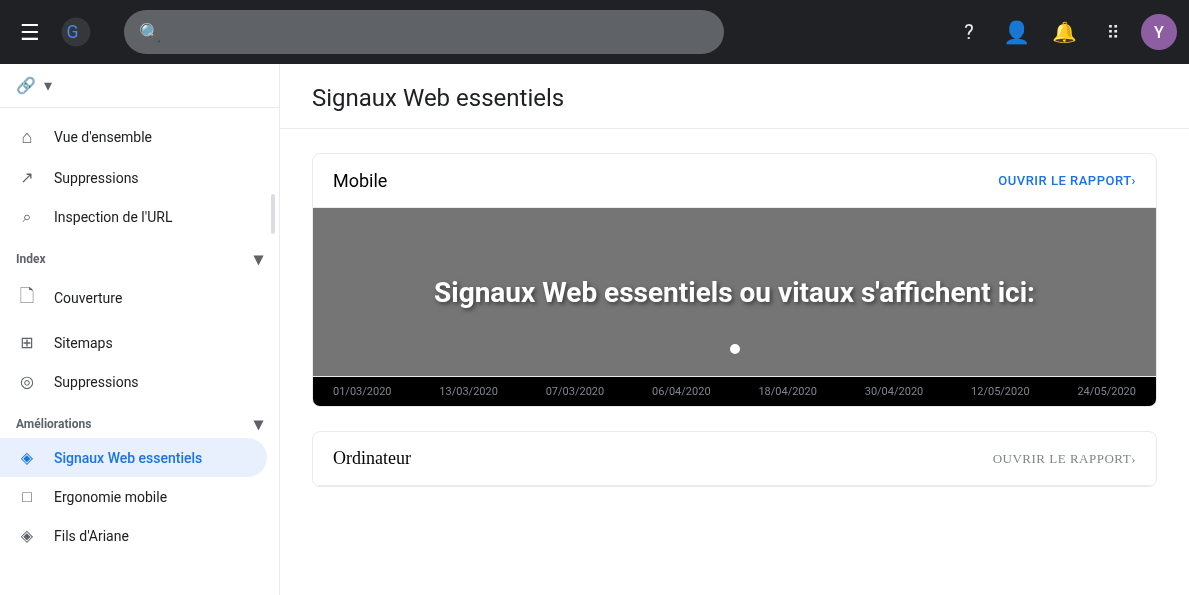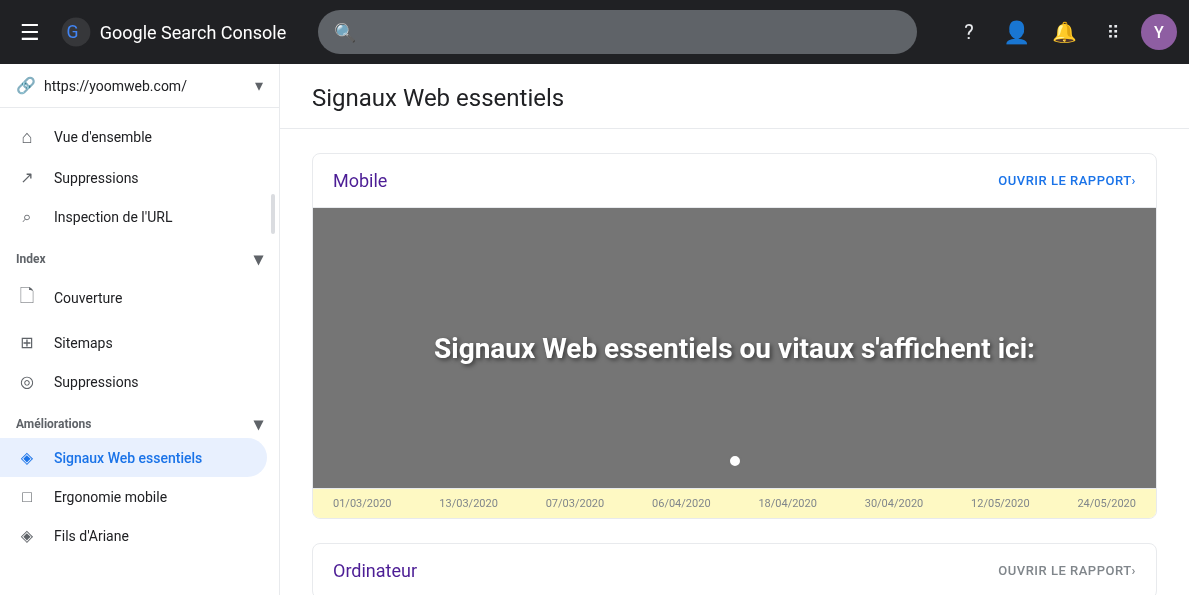--- a/index.html
+++ b/index.html
@@ -163,37 +163,37 @@
     .section-card-header {
       display: flex;
       align-items: center;
       justify-content: space-between;
       padding: 16px 20px;
       border-bottom: 1px solid #e8eaed;
     }
     .section-card-title {
       font-size: 18px;
       font-weight: 400;
-      color: #4c1d95;
+      color: #000000;
     }
     .open-report-btn {
       display: flex;
       align-items: center;
       color: #1a73e8;
       font-size: 13px;
       font-weight: 500;
       cursor: pointer;
       text-transform: uppercase;
       letter-spacing: 0.5px;
     }
     .open-report-btn.disabled { color: #80868b; cursor: default; }
 
     .chart-area {
       background: #757575;
-      height: 280px;
+      height: 168px;
       display: flex;
       align-items: center;
       justify-content: center;
       position: relative;
     }
     .chart-watermark {
       font-size: 28px;
       font-weight: 700;
       color: #fff;
       text-align: center;
@@ -209,52 +209,52 @@
       height: 14px;
       background: #fff;
       border-radius: 50%;
       border: 2px solid #757575;
     }
 
     .chart-dates {
       display: flex;
       justify-content: space-between;
       padding: 8px 20px;
-      background: #fef9c3;
+      background: #000000;
       border-top: 1px solid #e8eaed;
     }
     .chart-date {
       font-size: 11px;
       color: #80868b;
     }
 
     .ordinateur-section {
       border: 1px solid #e8eaed;
       border-radius: 8px;
     }
     .ordinateur-header {
       display: flex;
       align-items: center;
       justify-content: space-between;
       padding: 16px 20px;
+      font-family: Liberation Serif, serif;
     }
   </style>
 </head>
 <body>
 
 <div class="topbar">
   <span class="topbar-menu-icon">☰</span>
 
   <div class="topbar-logo">
 
     <svg class="topbar-logo-icon" viewBox="0 0 40 40" xmlns="http://www.w3.org/2000/svg">
       <circle cx="20" cy="20" r="18" fill="#fff" opacity="0.1"></circle>
       <text x="8" y="27" font-size="22" fill="#4285f4">G</text>
     </svg>
-    <span>Google Search Console</span>
   </div>
 
   <div class="topbar-search">
     <span style="color:#bdc1c6;font-size:18px;">🔍</span>
   </div>
 
   <div class="topbar-actions">
     <div class="topbar-action-btn">
       <span>?</span>
     </div>
@@ -272,21 +272,20 @@
     </div>
   </div>
 </div>
 
 <div class="main-layout">
 
   <div class="sidebar">
 
     <div class="sidebar-url-bar">
       <span class="sidebar-url-icon">🔗</span>
-      <span class="sidebar-url-text">https://yoomweb.com/</span>
       <span class="sidebar-url-chevron">▾</span>
     </div>
 
     <div class="sidebar-nav">
 
       <div class="nav-item">
         <span class="nav-icon">⌂</span>
         <span>Vue d'ensemble</span>
       </div>
 

